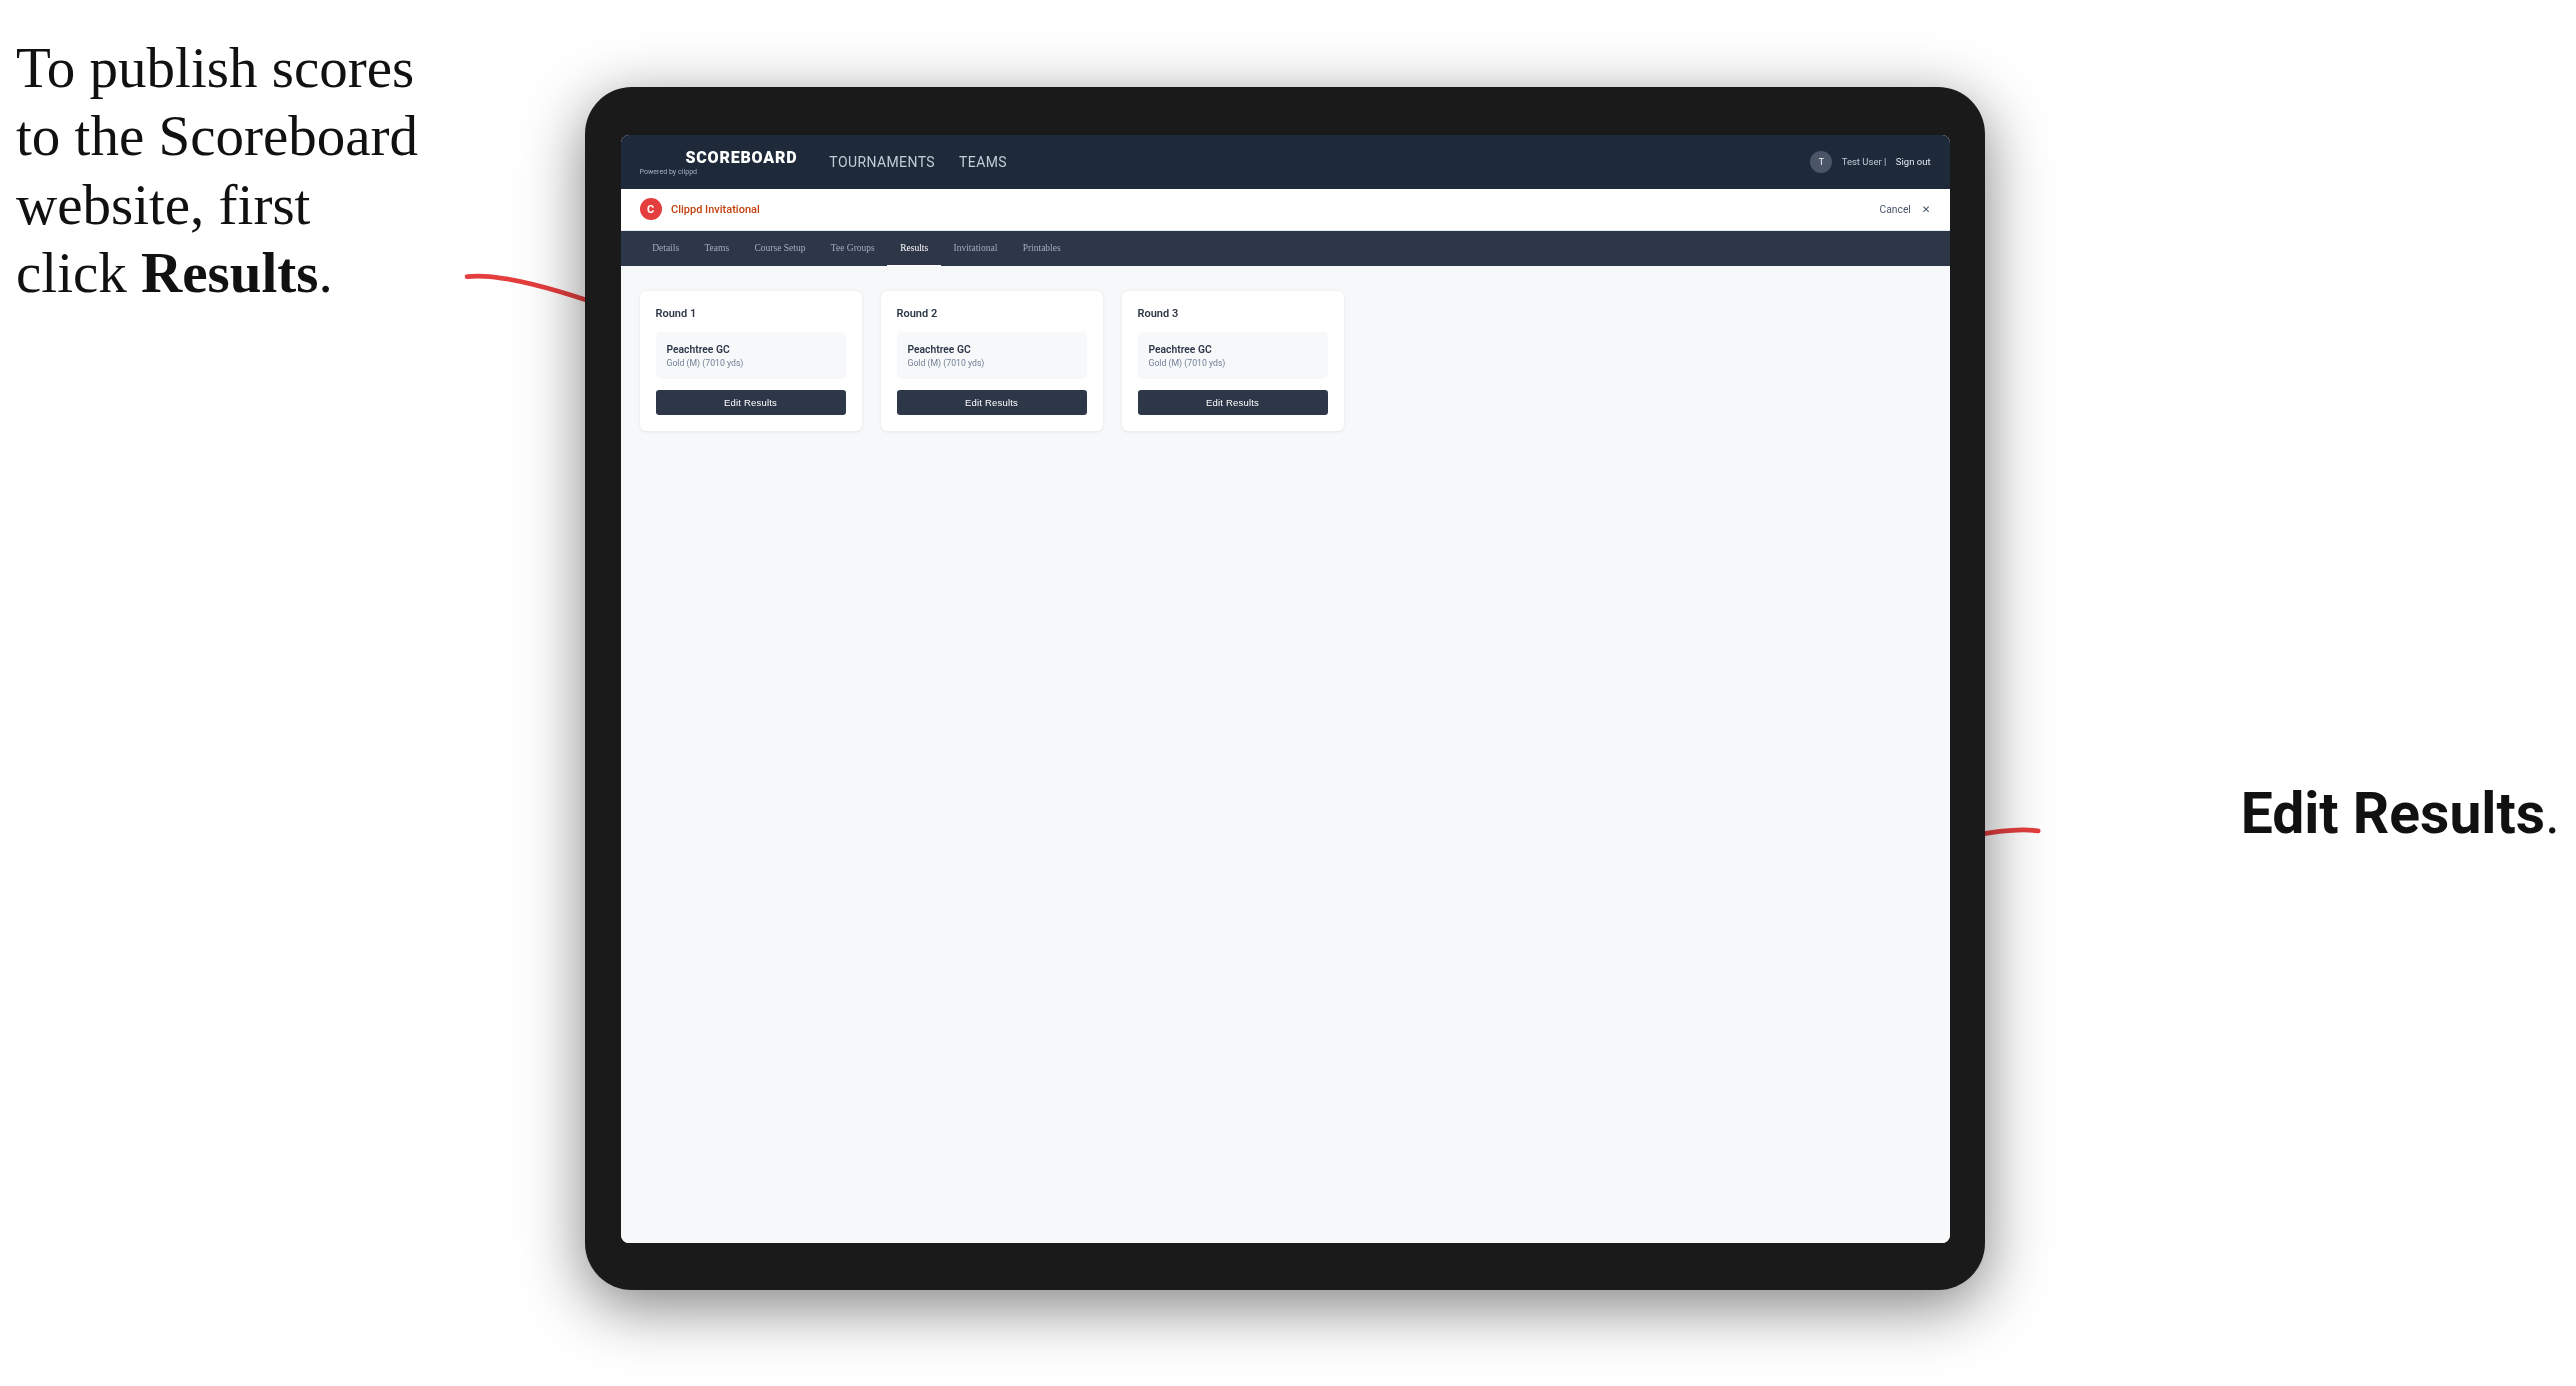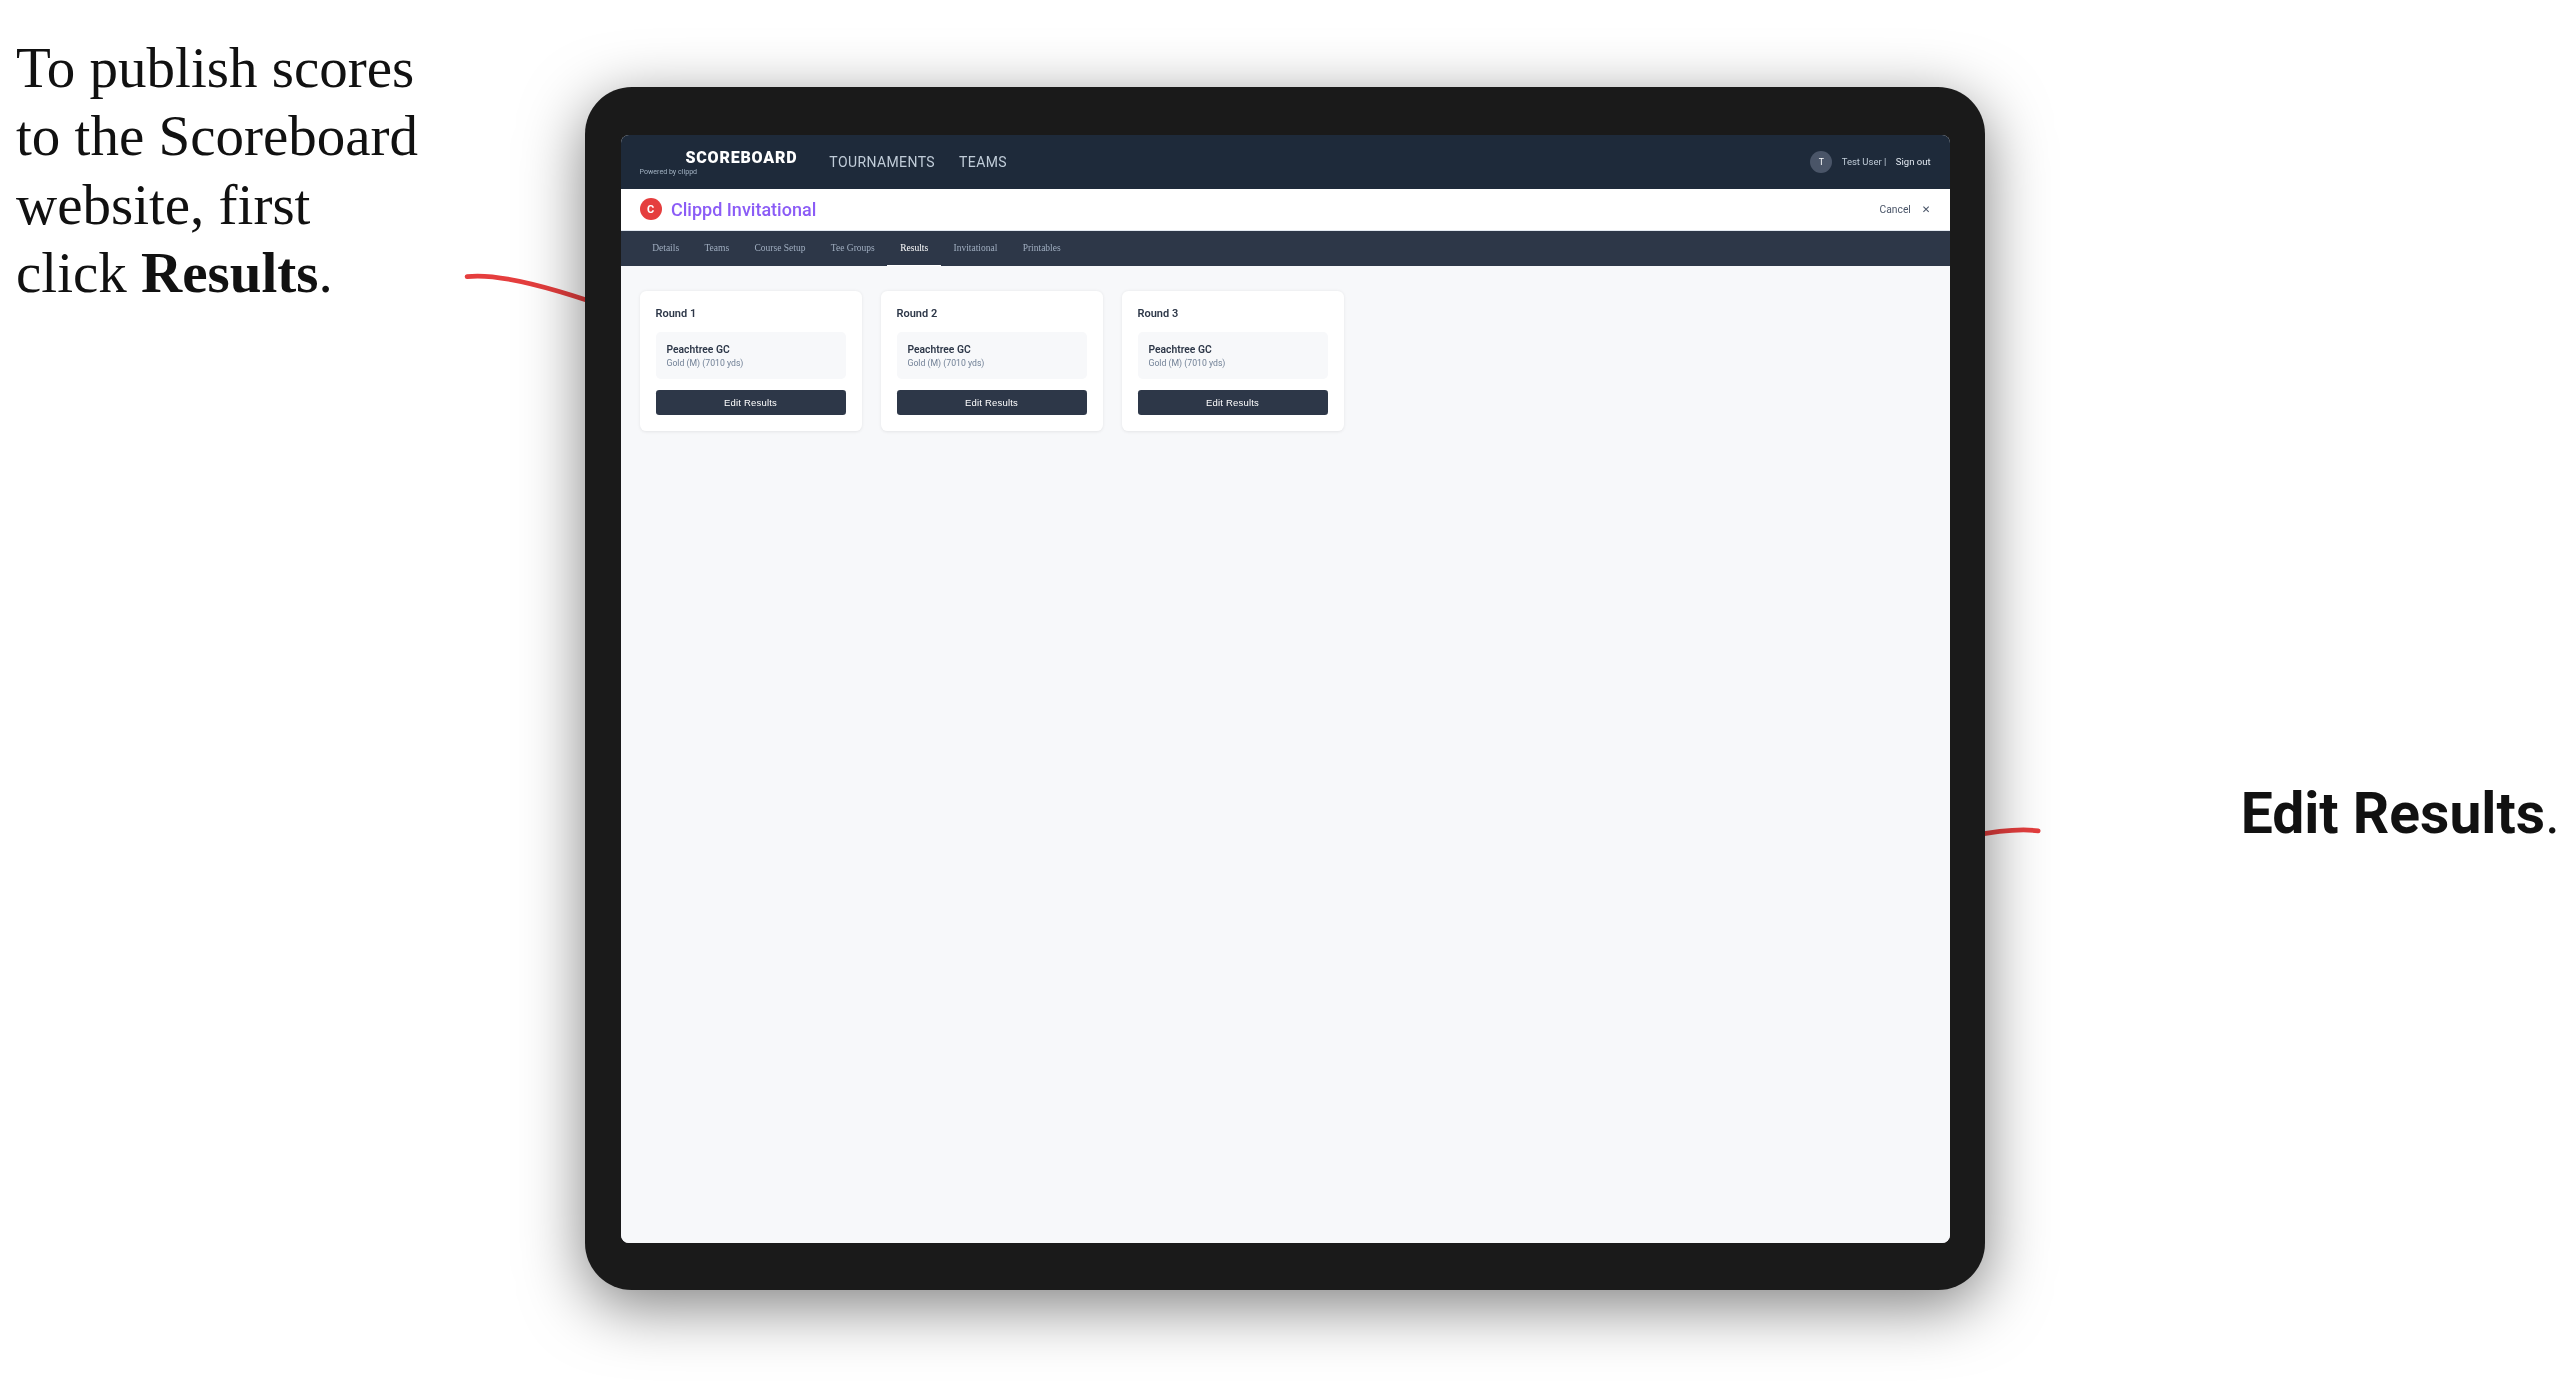--- a/index.html
+++ b/index.html
@@ -170,22 +170,22 @@
       border-radius: 50%;
       display: flex;
       align-items: center;
       justify-content: center;
       color: white;
       font-weight: 700;
       font-size: 11px;
     }
 
     .tournament-name {
-      font-size: 18px;
-      color: #8b5cf6;
+      font-size: 11px;
+      color: #c2410c;
       font-weight: 500;
     }
 
     .cancel-btn {
       display: flex;
       align-items: center;
       gap: 11px;
       color: #4a5568;
       font-size: 10.3px;
       cursor: pointer;

